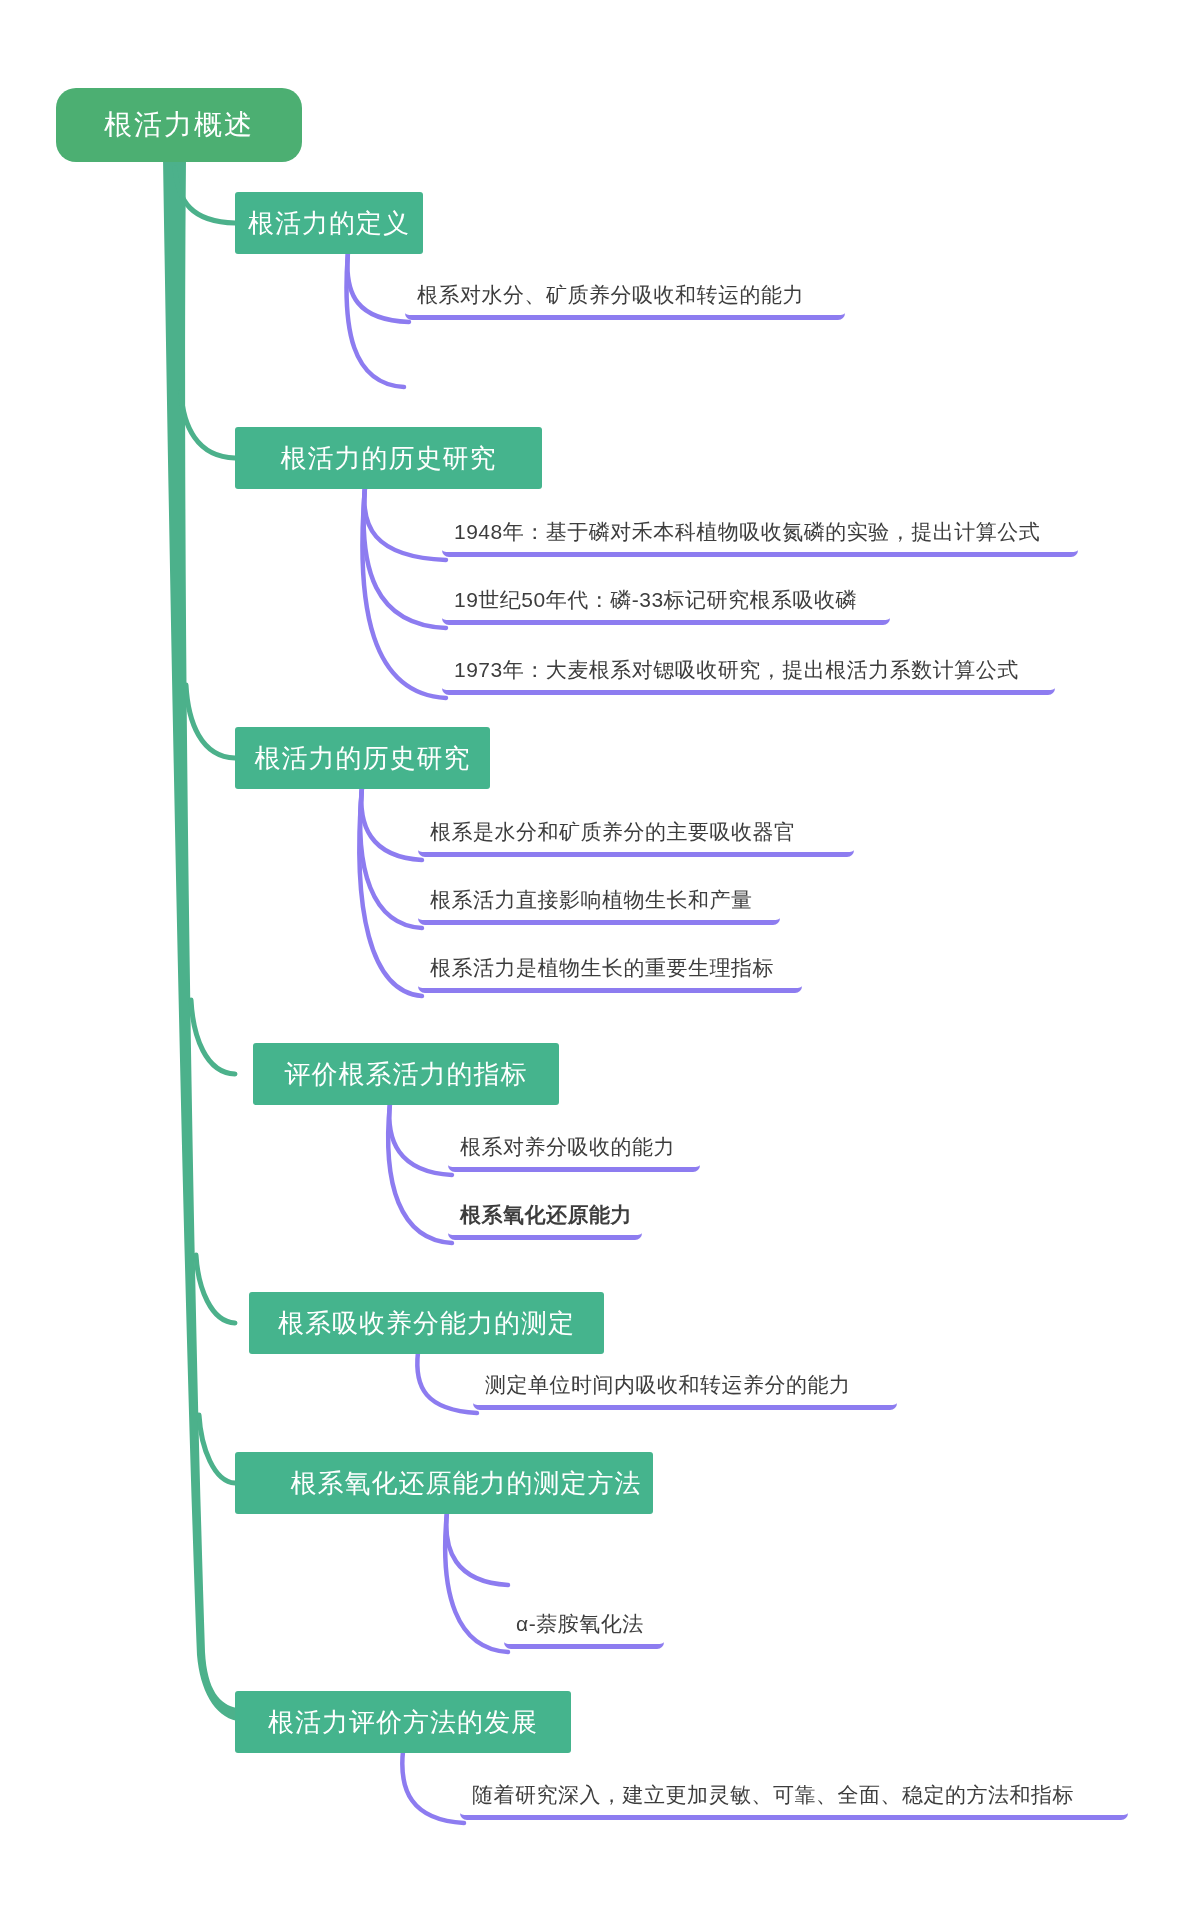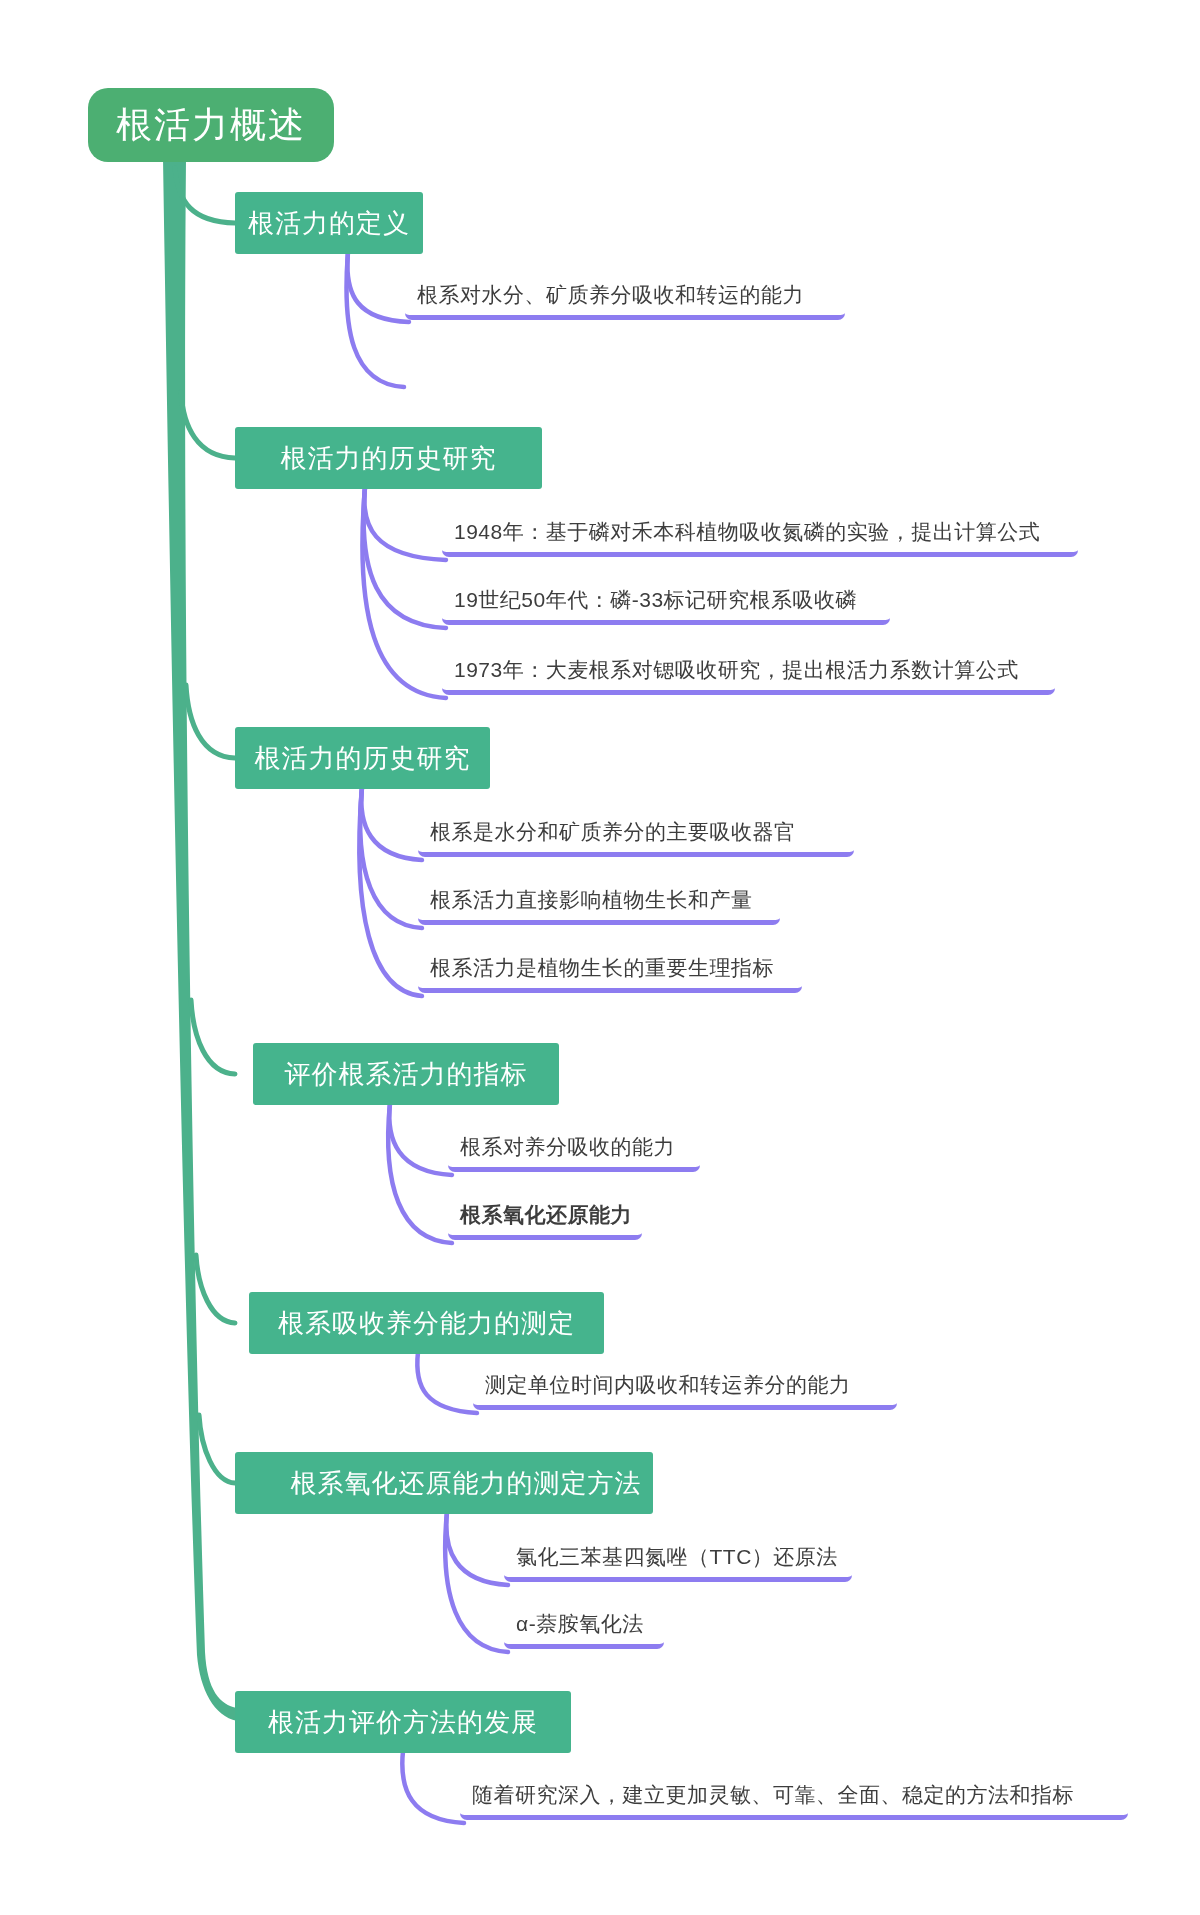--- a/index.html
+++ b/index.html
@@ -19,21 +19,21 @@
   svg.wires{position:absolute;left:0;top:0;width:1200px;height:1915px;}
   .trunk{fill:var(--trunk-color);stroke:none;}
   .branch-curve{fill:none;stroke:var(--trunk-color);stroke-width:5;stroke-linecap:round;}
   .leaf-curve{fill:none;stroke:var(--connector-color);stroke-width:4.5;stroke-linecap:round;}
   .node{
     position:absolute;display:flex;align-items:center;justify-content:center;
     color:var(--node-text-color);white-space:nowrap;
   }
   .root-node{
     background:var(--root-node-bg);border-radius:20px;
-    font-size:36px;letter-spacing:2px;margin-left:32px;
+    font-size:28px;letter-spacing:2px;
   }
   .branch-node{
     background:var(--branch-node-bg);border-radius:3px;
     font-size:26px;letter-spacing:1px;height:62px;
   }
   .leaf{
     position:absolute;height:36px;
     border-bottom:5px solid var(--connector-color);
     border-radius:0 0 7px 7px;
     display:flex;align-items:flex-end;
@@ -97,18 +97,17 @@
 
   <div class="leaf" style="left:418px;top:821px;width:436px;">根系是水分和矿质养分的主要吸收器官</div>
   <div class="leaf" style="left:418px;top:889px;width:362px;">根系活力直接影响植物生长和产量</div>
   <div class="leaf" style="left:418px;top:957px;width:384px;">根系活力是植物生长的重要生理指标</div>
 
   <div class="leaf" style="left:448px;top:1136px;width:252px;">根系对养分吸收的能力</div>
   <div class="leaf" style="left:448px;top:1204px;width:194px;font-weight:bold;">根系氧化还原能力</div>
 
   <div class="leaf" style="left:473px;top:1374px;width:424px;">测定单位时间内吸收和转运养分的能力</div>
 
-  <div class="leaf" style="left:504px;top:1546px;width:348px;">氯化三苯基四氮唑（TTC）还原法</div>
   <div class="leaf" style="left:504px;top:1613px;width:160px;">α-萘胺氧化法</div>
 
   <div class="leaf" style="left:460px;top:1784px;width:668px;">随着研究深入，建立更加灵敏、可靠、全面、稳定的方法和指标</div>
 
 </div>
 
 </body></html>

